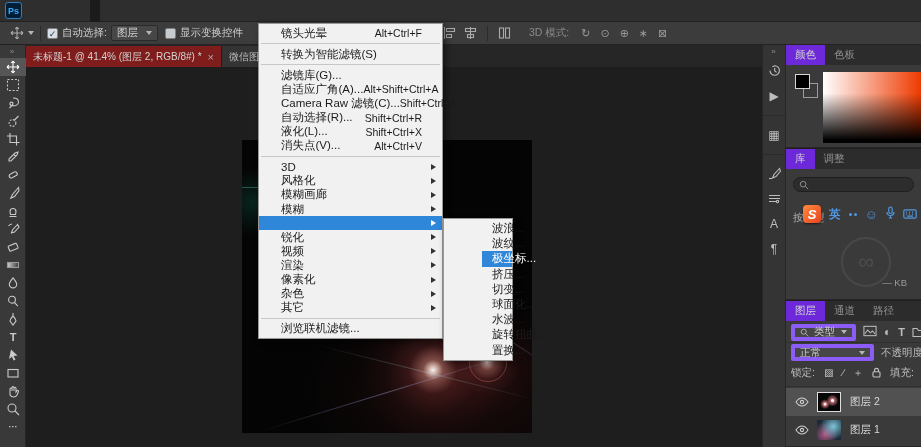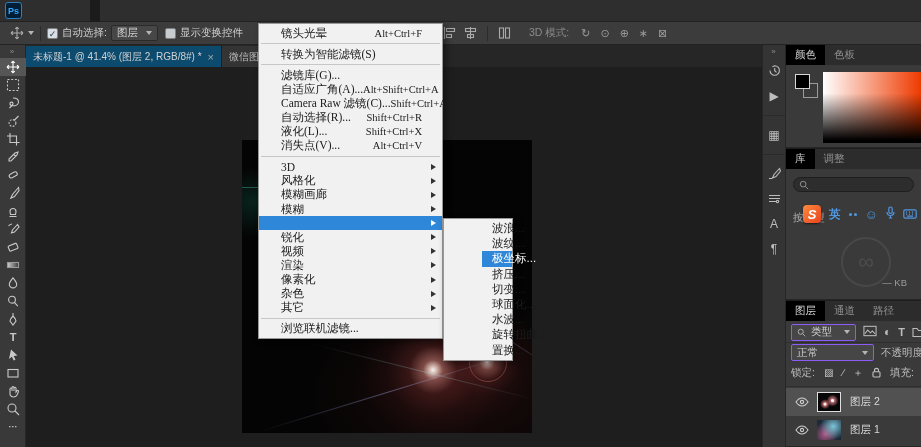--- a/index.html
+++ b/index.html
@@ -21,21 +21,21 @@
   .checkbox.empty { color:transparent; background:#c7ccd1; }
   .dd-mini { display:flex; align-items:center; background:#474747; border:1px solid #2a2a2a; border-radius:2px; height:16px; padding:0 5px; margin:0 7px 0 4px; gap:8px; flex:none; }
   .ob-spacer { width:196px; flex:none; }
   .ob-ico svg { stroke:#aaa; fill:none; stroke-width:1.1; }
   .ob-ico { margin:0 4px; display:flex; align-items:center; }
   .dim { color:#8b8b8b; }
   .glyph3d { color:#9a9a9a; font-size:11px; margin:0 5px; }
 
   
   .tabbar { position:absolute; left:26px; top:45px; width:736px; height:22px; background:#262626; display:flex; align-items:flex-end; z-index:4; }
-  .doc-tab { height:21px; display:flex; align-items:center; padding:0 7px; font-size:10px; color:#d2d2d2; background:#0c4a6e; border-right:1px solid #1d1d1d; white-space:nowrap; }
+  .doc-tab { height:21px; display:flex; align-items:center; padding:0 7px; font-size:10px; color:#d2d2d2; background:#7f1d1d; border-right:1px solid #1d1d1d; white-space:nowrap; }
   .doc-tab.t2 { width:120px; overflow:hidden; background:#343434; color:#b9b9b9; }
   .tab-close { margin-left:6px; color:#a8a8a8; font-size:11px; }
 
   
   .toolbar { position:absolute; left:0; top:45px; width:26px; height:402px; background:#393939; border-right:1px solid #262626; z-index:6; }
   .tb-head { color:#8c8c8c; font-size:8px; text-align:center; height:13px; line-height:13px; letter-spacing:1px; }
   .tool { width:26px; height:18px; display:flex; align-items:center; justify-content:center; }
   .tool.selected { background:#565656; }
   .tool svg { stroke:#c9c9c9; fill:none; stroke-width:1.1; }
   .tool.selected svg { stroke:#fff; }
@@ -51,21 +51,21 @@
       radial-gradient(ellipse 210px 130px at 218px 252px, rgba(88,28,28,.28), rgba(0,0,0,0) 75%),
       #040404; }
   .streak { position:absolute; pointer-events:none; }
   .s1 { left:10px; top:252px; width:270px; height:1px; background:linear-gradient(90deg, rgba(0,0,0,0), rgba(175,190,255,.35), rgba(0,0,0,0)); transform:rotate(-17deg); }
   .s2 { left:70px; top:232px; width:230px; height:1px; background:linear-gradient(90deg, rgba(0,0,0,0), rgba(160,225,235,.28), rgba(0,0,0,0)); transform:rotate(14deg); }
   .s3 { left:0px; top:47px; width:130px; height:1px; background:linear-gradient(90deg, rgba(95,220,195,.35), rgba(0,0,0,0)); }
   .s4 { left:185px; top:195px; width:150px; height:1px; background:linear-gradient(90deg, rgba(0,0,0,0), rgba(185,195,255,.3), rgba(0,0,0,0)); transform:rotate(33deg); }
   .flare-ring { position:absolute; left:227px; top:204px; width:38px; height:38px; border:1px solid rgba(255,150,140,.3); border-radius:50%; }
 
   
-  .menu-panel { position:absolute; left:258px; top:23px; width:185px; background:#f1f1f1; border:1px solid #979797; box-shadow:3px 3px 7px rgba(0,0,0,.45); z-index:50; padding:2px 0;font-family:Liberation Serif, serif; }
+  .menu-panel { position:absolute; left:258px; top:23px; width:185px; background:#f1f1f1; border:1px solid #979797; box-shadow:3px 3px 7px rgba(0,0,0,.45); z-index:50; padding:2px 0; }
   .mi { position:relative; height:14.1px; display:flex; align-items:center; padding:0 8px 0 22px; font-size:11.5px; color:#1b1b1b; white-space:nowrap; }
   .mi-label { flex:1; }
   .mi-short { font-size:10.5px; margin-right:12px; color:#1b1b1b; }
   .mi-arrow { display:none; position:absolute; right:6px; top:4px; width:0; height:0; border-top:3.5px solid transparent; border-bottom:3.5px solid transparent; border-left:5px solid #333; }
   .mi.has-sub .mi-arrow { display:block; }
   .mi.hl { background:var(--menu_highlight,#2e87d8); color:#fdfdfd; }
   .mi.hl .mi-short { color:#fdfdfd; }
   .mi.hl .mi-arrow { border-left-color:#fdfdfd; }
   .menu-sep { height:1px; background:#c7c7c7; margin:3px 2px; }
   .submenu-panel { position:absolute; left:443px; top:218px; width:70px; background:#f1f1f1; border:1px solid #979797; box-shadow:3px 3px 7px rgba(0,0,0,.45); z-index:51; padding:2px 0; }
@@ -75,21 +75,21 @@
   .panel-strip { position:absolute; left:762px; top:45px; width:24px; height:402px; background:#343434; border-left:1px solid #262626; border-right:1px solid #262626; z-index:4; }
   .strip-head { color:#8c8c8c; font-size:8px; text-align:center; height:13px; line-height:13px; letter-spacing:1px; }
   .ps-ico { height:25px; display:flex; align-items:center; justify-content:center; color:#bdbdbd; font-size:12px; }
   .ps-ico svg { stroke:#bdbdbd; fill:none; stroke-width:1.1; }
   .strip-gap { height:8px; border-bottom:1px solid #2a2a2a; margin-bottom:6px; }
 
   
   .panel { position:absolute; left:786px; width:135px; background:#3a3a3a; z-index:4; overflow:hidden; border-bottom:1px solid #262626; }
   .panel-header { height:20px; background:#2c2c2c; display:flex; }
   .p-tab { padding:0 9px; font-size:10.5px; color:#8f8f8f; display:flex; align-items:center; white-space:nowrap; }
-  .p-tab.active { background:#000000; color:#d0d0d0; }
+  .p-tab.active { background:#6d28d9; color:#d0d0d0; }
 
   #color-panel { top:45px; height:103px; }
   .fg-swatch { position:absolute; left:9px; top:29px; width:15px; height:15px; background:#000; border:1px solid #d5d5d5; z-index:2; }
   .bg-swatch { position:absolute; left:17px; top:38px; width:15px; height:15px; background:#3a3a3a; border:1px solid #9b9b9b; }
   .color-field { position:absolute; left:37px; top:27px; width:98px; height:71px;
     background:linear-gradient(to top, #000 4%, rgba(0,0,0,0) 70%), linear-gradient(to right, #fff, #ee3a00); }
 
   #library-panel { top:149px; height:151px; }
   .search-box { position:absolute; left:7px; top:28px; width:121px; height:15px; background:#2d2d2d; border:1px solid #1e1e1e; border-radius:8px; display:flex; align-items:center; padding:0 5px; gap:4px; }
   .search-box svg { stroke:#8f8f8f; fill:none; stroke-width:1.2; flex:none; }
@@ -100,21 +100,21 @@
   .ime-en { color:var(--ime_blue,#4f97e0); font-size:11.5px; font-weight:bold; }
   .ime-dot { display:flex; gap:2px; align-items:flex-end; }
   .ime-dot i { width:3px; height:3px; border-radius:50%; background:var(--ime_blue,#4f97e0); }
   .ime-smiley { color:var(--ime_blue,#4f97e0); font-size:13px; line-height:1; }
   .ime-bar svg { stroke:var(--ime_blue,#4f97e0); fill:none; stroke-width:1.2; }
   .cc-logo { position:absolute; left:55px; top:88px; width:50px; height:50px; border:2px solid #484848; border-radius:50%; color:#4d4d4d; display:flex; align-items:center; justify-content:center; font-size:22px; }
   .kb-label { position:absolute; right:14px; top:128px; font-size:9.5px; color:#9a9a9a; }
 
   #layers-panel { top:301px; height:146px; }
   .lp-row { position:absolute; left:0; width:135px; display:flex; align-items:center; }
-  .dd { height:17px; background:#464646; border:1px solid #8b5cf6; border-radius:2px; display:flex; align-items:center; font-size:10.5px; color:#ccc; padding:0 5px; gap:5px; }
+  .dd { height:17px; background:#464646; border:4px solid #8b5cf6; border-radius:2px; display:flex; align-items:center; font-size:10.5px; color:#ccc; padding:0 5px; gap:5px; }
   .lp-filter { top:22px; left:5px; gap:7px; }
   .lp-filter .dd { width:72px; }
   .lp-filter svg { stroke:#bdbdbd; fill:none; stroke-width:1.1; }
   .half-circle { color:#bdbdbd; font-size:12px; line-height:1; }
   .t-ico { color:#bdbdbd; font-size:11px; font-weight:bold; }
   .lp-blend { top:43px; left:5px; }
   .lp-blend .dd { width:86px; }
   .opacity-label { font-size:10.5px; color:#bdbdbd; margin-left:7px; white-space:nowrap; }
   .lp-lock { top:65px; left:5px; gap:9px; font-size:10.5px; color:#bdbdbd; }
   .lock-glyph { font-size:10px; color:#c2c2c2; line-height:1; }

